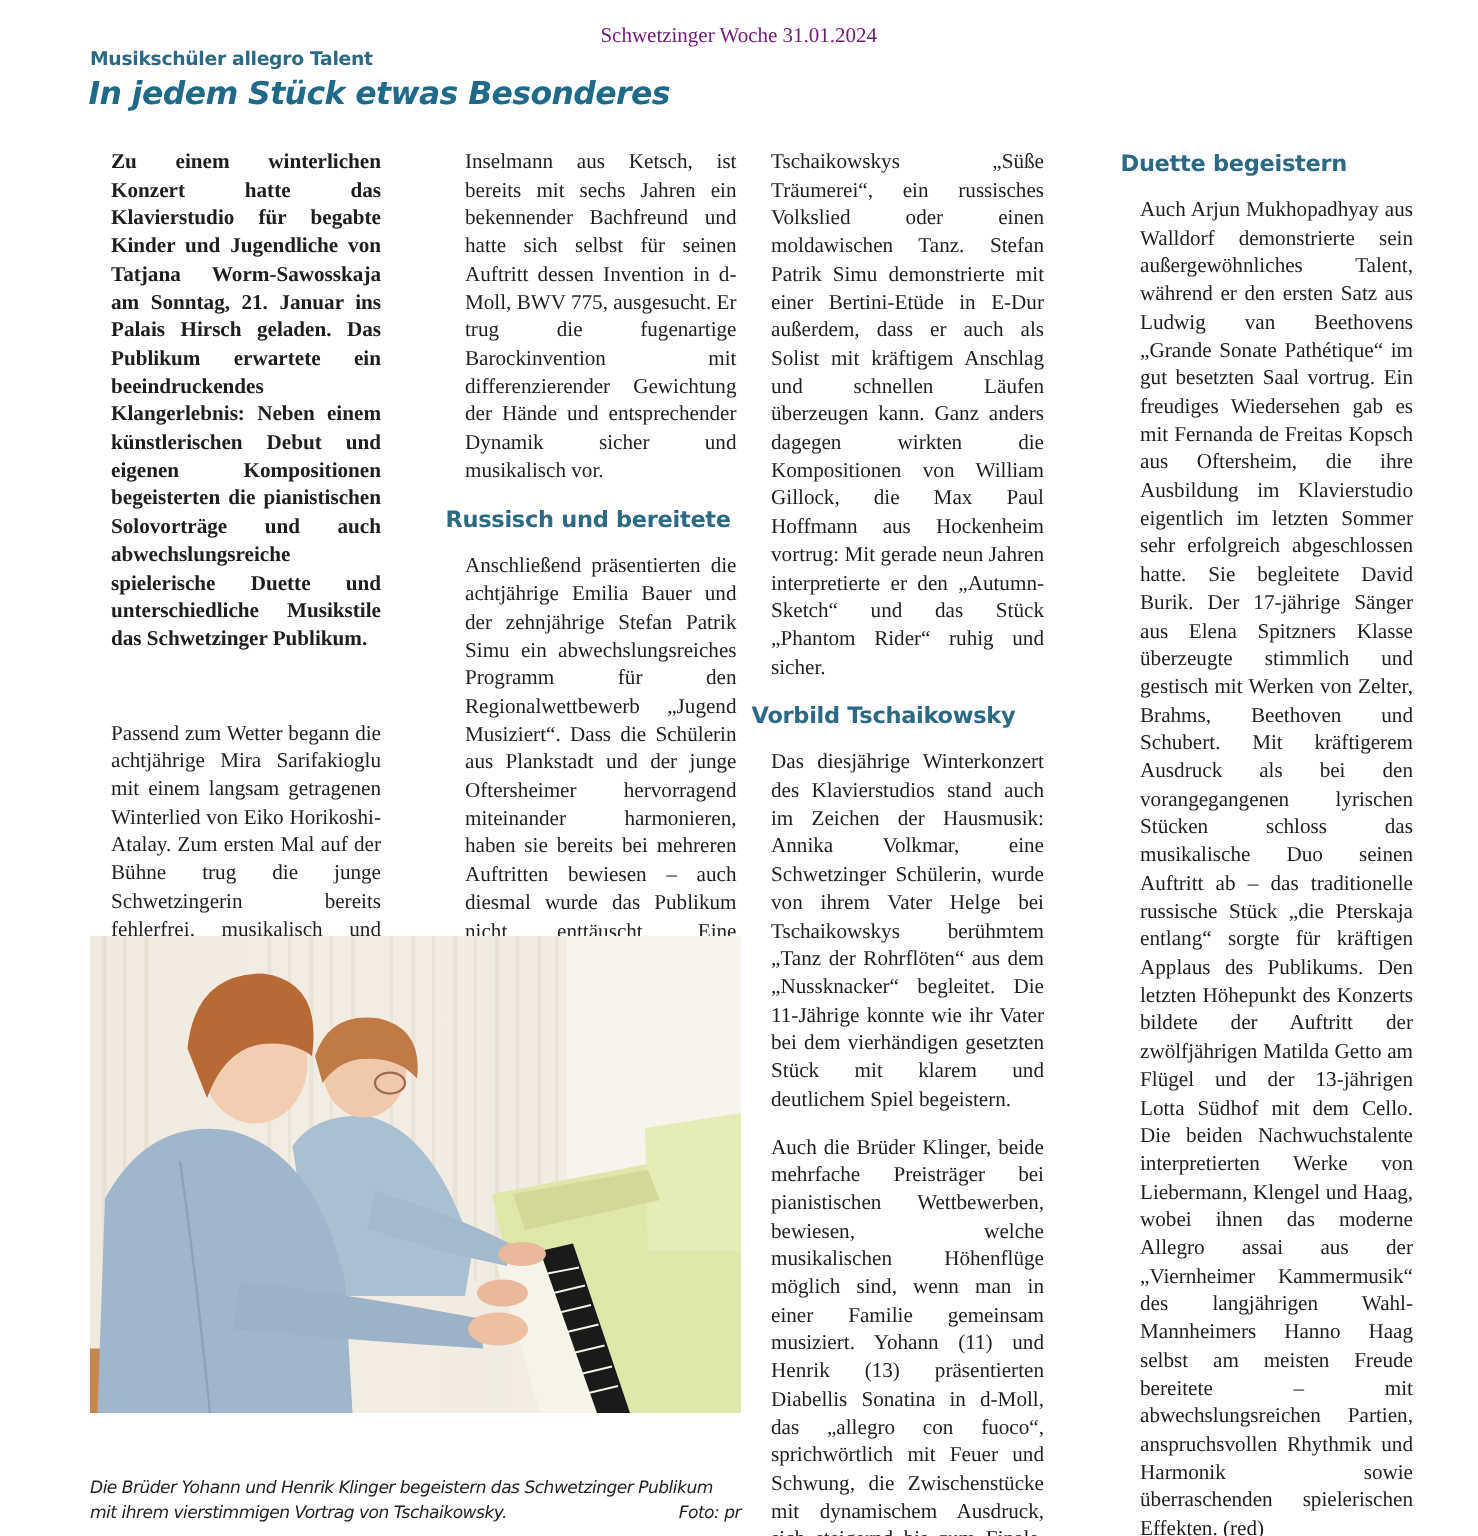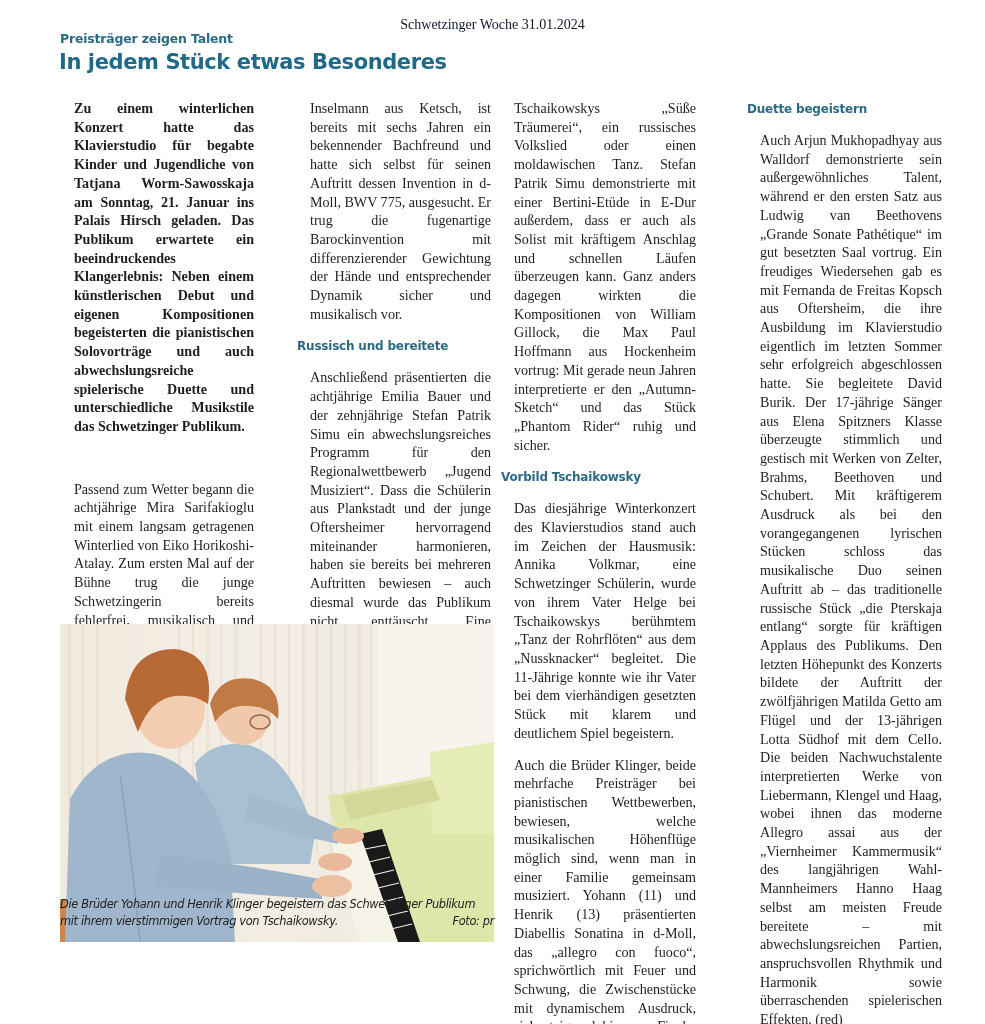--- a/index.html
+++ b/index.html
@@ -1,63 +1,64 @@
 <!DOCTYPE html>
 <html><head>
 <meta charset="utf-8">
 <style>
   html, body { margin: 0; padding: 0; background: #ffffff; }
   body { width: 985px; height: 1024px; position: relative; overflow: hidden; color: #1e1e1e; }
   .masthead {
     position: absolute; left: 0; top: 17px; width: 985px; text-align: center;
-    font-family: "Liberation Serif", serif; font-size: 14px; color: #0f172a;
+    font-family: "Liberation Serif", serif; font-size: 14px; color: #701a75;
   }
   .kicker {
     position: absolute; left: 60px; top: 31px;
     font-family: "DejaVu Sans", sans-serif; font-weight: bold; font-size: 12.5px; color: #2c6a84;
     letter-spacing: -0.2px;
   }
   .headline {
     position: absolute; left: 59px; top: 50px;
     font-family: "DejaVu Sans", sans-serif; font-weight: bold; font-size: 21px; color: #1f6a88;
     letter-spacing: -0.4px;
+    font-style: italic;
   }
   .col {
     position: absolute; top: 86px;
     font-family: "Liberation Serif", serif; font-size: 14.1px; line-height: 18.7px;
     text-align: justify; hyphens: manual;
   }
   .col p { margin: 13px; }
   .col1 { left: 61px; width: 206px; }
   .col2 { left: 297px; width: 207px; }
   .col3 { left: 501px; width: 208px; }
   .col4 { left: 747px; width: 208px; }
   .lead { font-weight: bold; }
   .gap { height: 18px; }
   .subhead {
-    font-family: "DejaVu Sans", sans-serif; font-weight: bold; font-size: 12px;
+    font-family: "DejaVu Sans", sans-serif; font-weight: bold; font-size: 15px;
     color: #2c6a84; margin-top: 14px; line-height: 18px; letter-spacing: -0.2px;
   }
   .photo {
     position: absolute; left: 60px; top: 624px; width: 434px; height: 318px; overflow: hidden;
     background: linear-gradient(90deg, #efe8db 0%, #f4efe6 40%, #f1ece3 62%, #f5f2ec 100%);
   }
   .caption {
-    position: absolute; left: 60px; top: 896px; width: 434px;
+    position: absolute; left: 60px; top: 983px; width: 434px;
     font-family: "DejaVu Sans", sans-serif; font-style: italic; font-size: 11.4px; line-height: 17px;
     letter-spacing: -0.35px; color: #222;
   }
   .caption .row2 { display: flex; justify-content: space-between; }
 </style>
 </head>
 <body>
 
 <div class="masthead">Schwetzinger Woche 31.01.2024</div>
 
-<div class="kicker">Preisträger zeigen Talent</div>
+<div class="kicker">Musikschüler allegro Talent</div>
 <h1 class="headline" style="margin:0">In jedem Stück etwas Besonderes</h1>
 
 <div class="col col1">
   <p class="lead">Zu einem winterlichen Konzert hatte das Klavierstudio für begabte Kinder und Jugendliche von Tatjana Worm-Sawosskaja am Sonntag, 21. Januar ins Palais Hirsch geladen. Das Publikum erwartete ein beeindruckendes Klangerlebnis: Neben einem künstlerischen Debut und eigenen Kompositionen begeisterten die pianistischen Solovorträge und auch abwechslungsreiche spielerische Duette und unterschiedliche Musikstile das Schwetzinger Publikum.</p>
   <div class="gap"></div>
   <p>Passend zum Wetter begann die achtjährige Mira Sarifakioglu mit einem langsam getragenen Winterlied von Eiko Horikoshi-Atalay. Zum ersten Mal auf der Bühne trug die junge Schwetzingerin bereits fehlerfrei, musikalisch und selbstbewusst ohne Begleitung das Stück „Es ist still, es schneit“ vor. Der jüngste Pianist der Matinée, Johannes Anselm</p>
 </div>
 
 <div class="col col2">
   <p>Inselmann aus Ketsch, ist bereits mit sechs Jahren ein bekennender Bachfreund und hatte sich selbst für seinen Auftritt dessen Invention in d-Moll, BWV 775, ausgesucht. Er trug die fugenartige Barockinvention mit differenzierender Gewichtung der Hände und entsprechender Dynamik sicher und musikalisch vor.</p>

